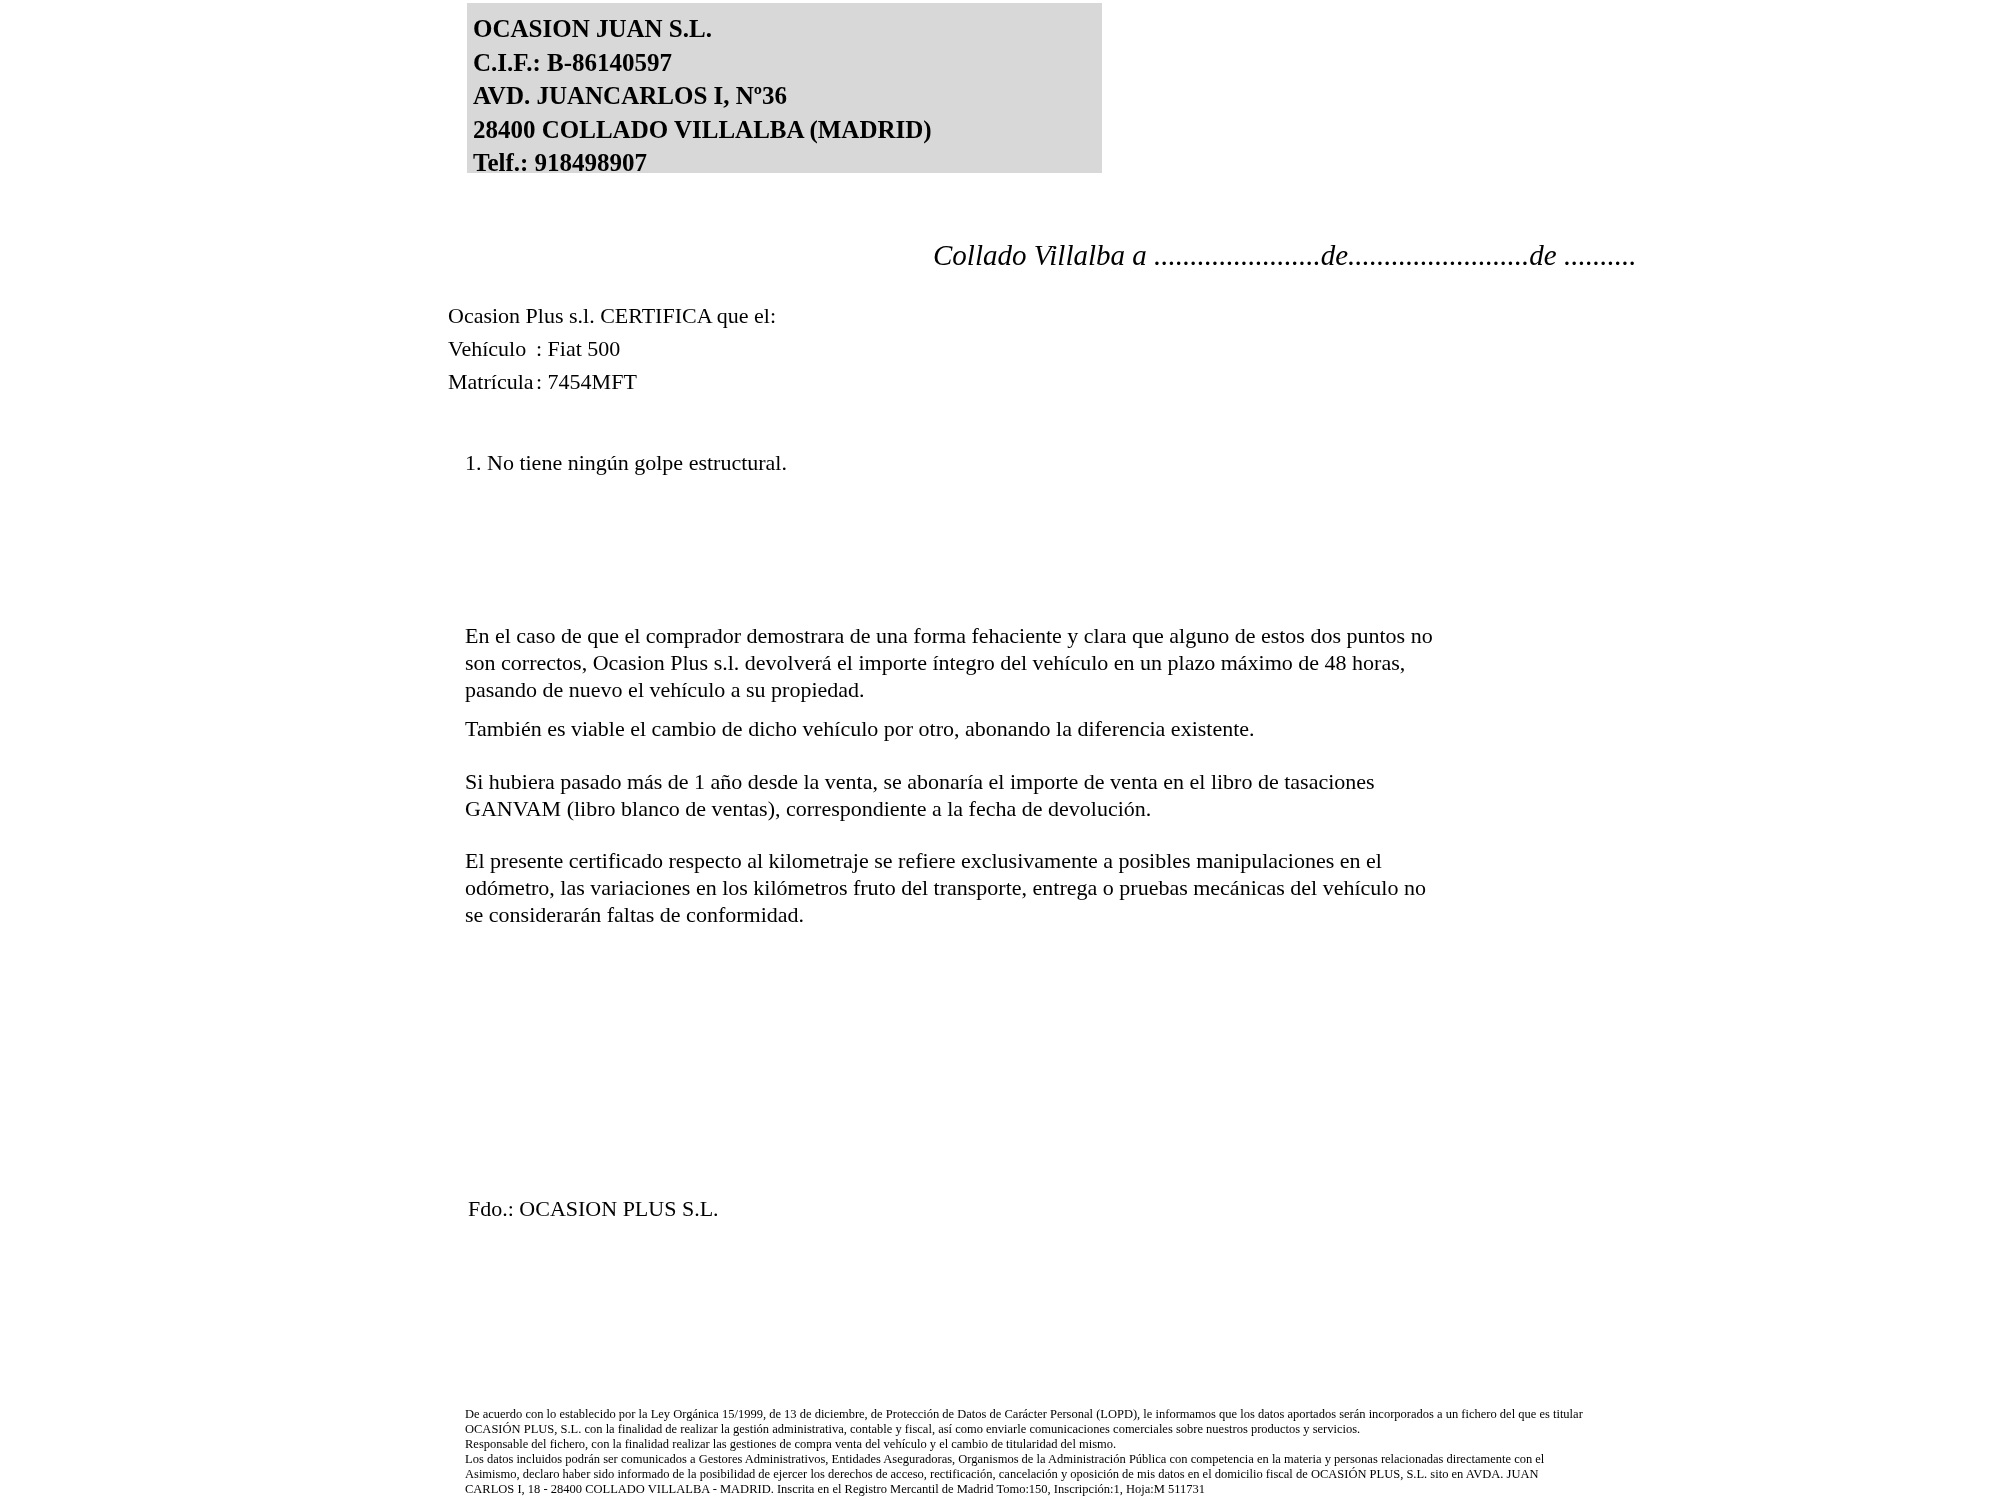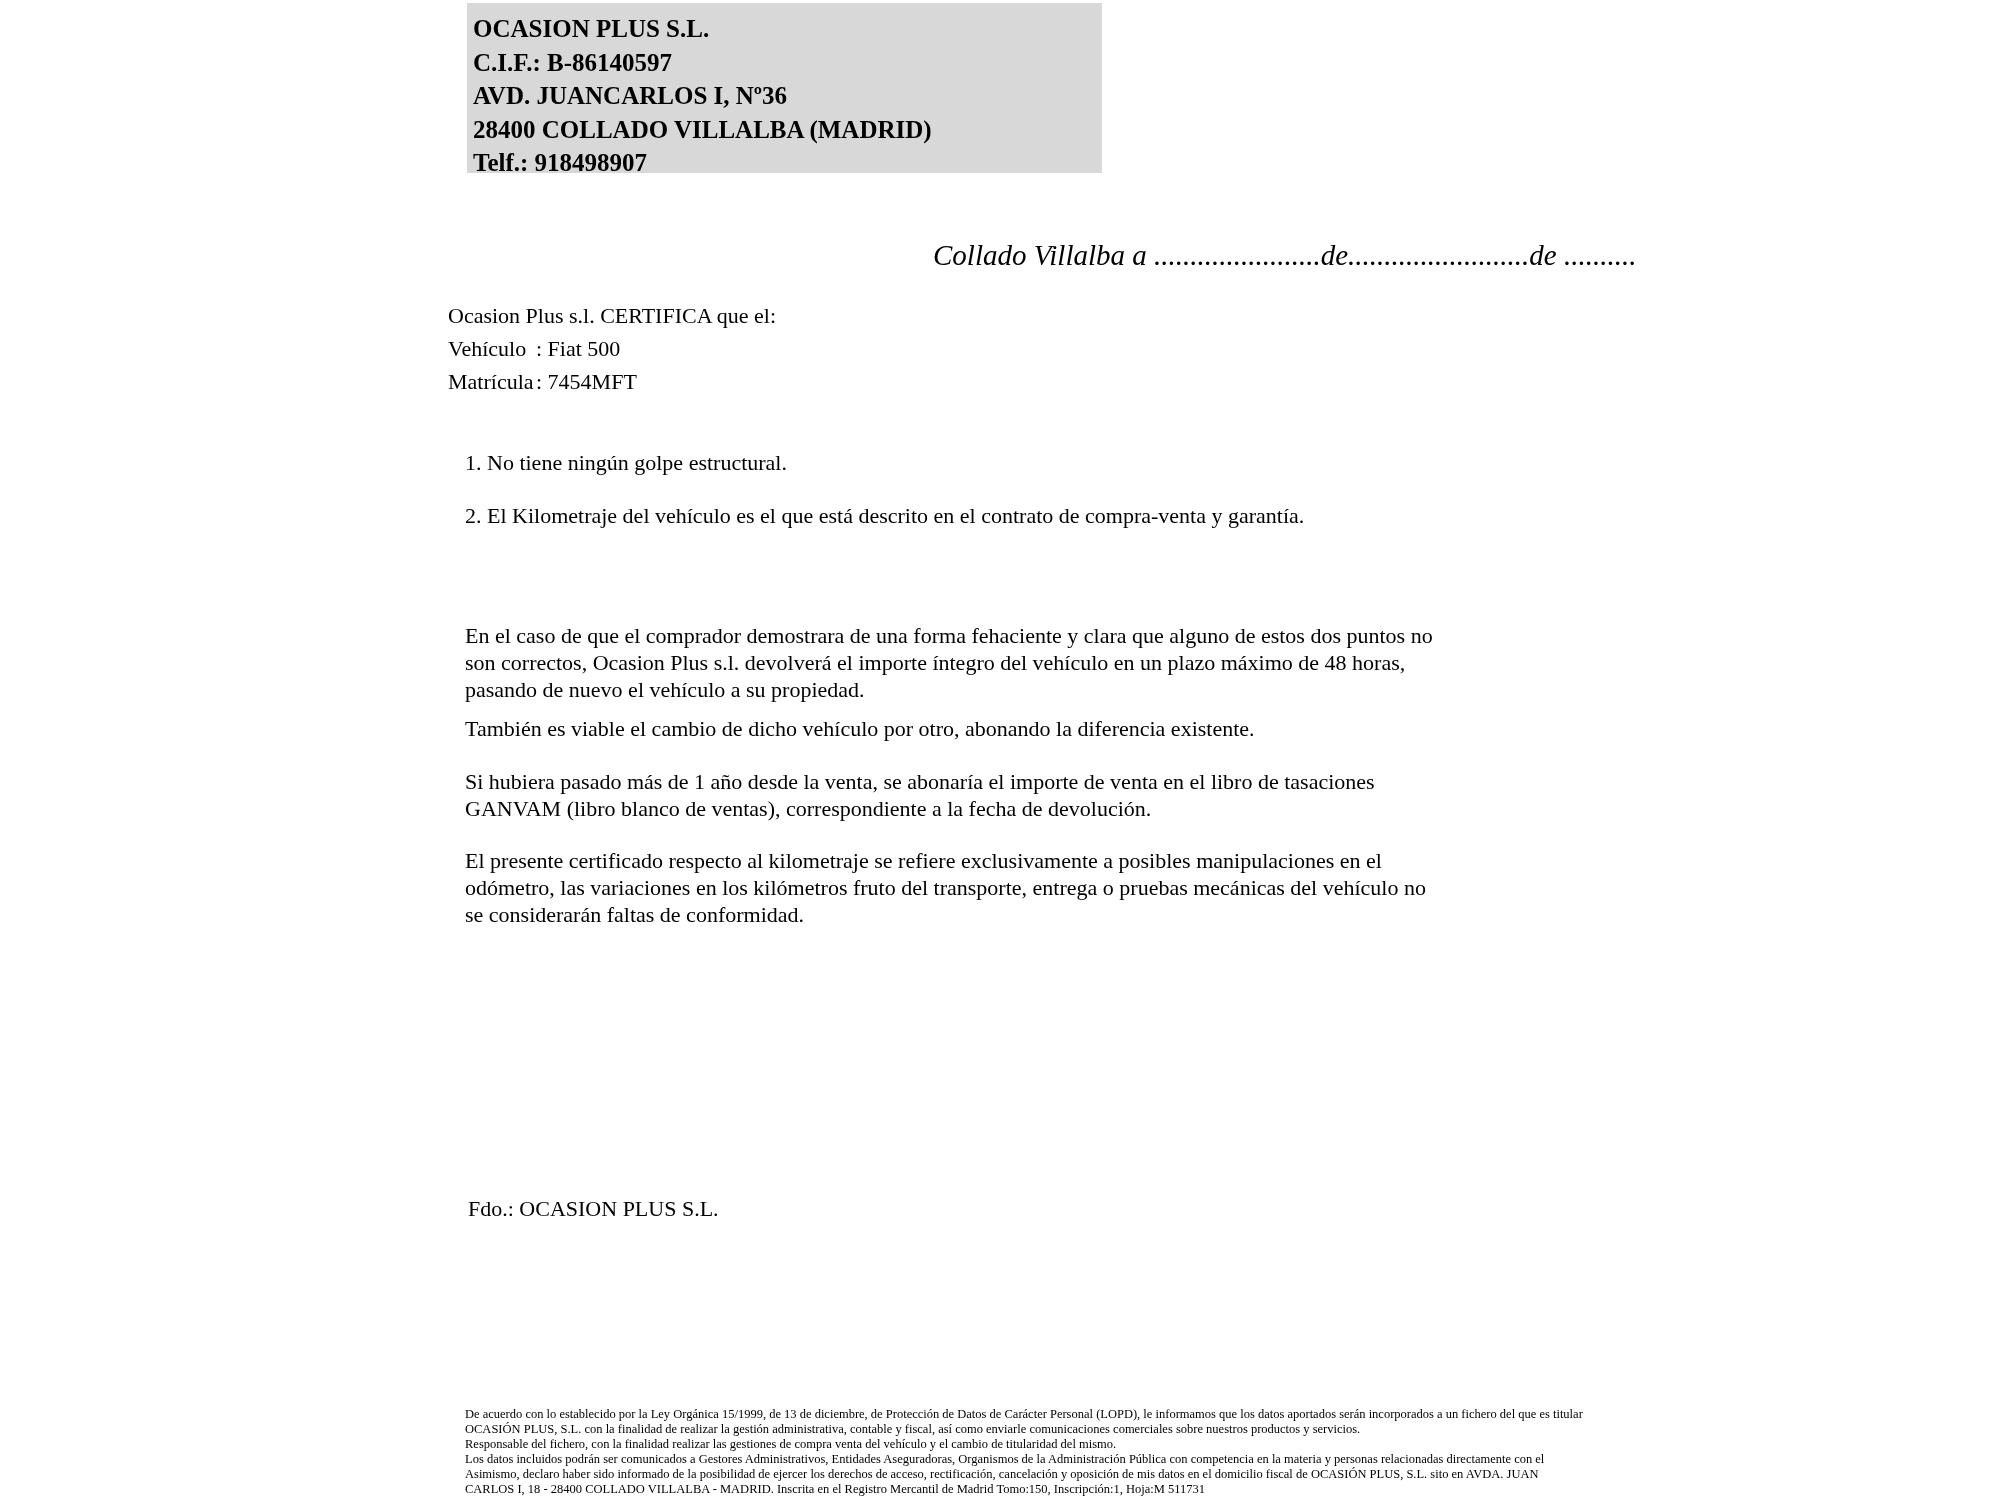--- a/index.html
+++ b/index.html
@@ -66,21 +66,21 @@
     line-height: 14.9px;
   }
   .footer div { white-space: nowrap; }
 </style>
 </head>
 <body>
 
 <div class="page">
 
   <div class="header-box">
-    <div class="hline">OCASION PLUS S.L.</div>
+    <div class="hline">OCASION JUAN S.L.</div>
     <div class="hline">C.I.F.: B-86140597</div>
     <div class="hline">AVD. JUANCARLOS I, Nº36</div>
     <div class="hline">28400 COLLADO VILLALBA (MADRID)</div>
     <div class="hline">Telf.: 918498907</div>
   </div>
 
   <div class="date-line">Collado Villalba a .......................de.........................de ..........</div>
 
   <div class="certifica">
     <div class="row">
@@ -88,21 +88,20 @@
     </div>
     <div class="row">
       <span class="lbl"><span>Vehículo</span></span><span>: Fiat 500</span>
     </div>
     <div class="row">
       <span class="lbl"><span>Matrícula</span></span><span>: 7454MFT</span>
     </div>
   </div>
 
   <div class="bodyline" style="top: 449px;">1. No tiene ningún golpe estructural.</div>
-  <div class="bodyline" style="top: 502px;">2. El Kilometraje del vehículo es el que está descrito en el contrato de compra-venta y garantía.</div>
 
   <div class="para" style="top: 622px;">
     <div>En el caso de que el comprador demostrara de una forma fehaciente y clara que alguno de estos dos puntos no</div>
     <div>son correctos, Ocasion Plus s.l. devolverá el importe íntegro del vehículo en un plazo máximo de 48 horas,</div>
     <div>pasando de nuevo el vehículo a su propiedad.</div>
   </div>
 
   <div class="para" style="top: 715px;">
     <div>También es viable el cambio de dicho vehículo por otro, abonando la diferencia existente.</div>
   </div>

